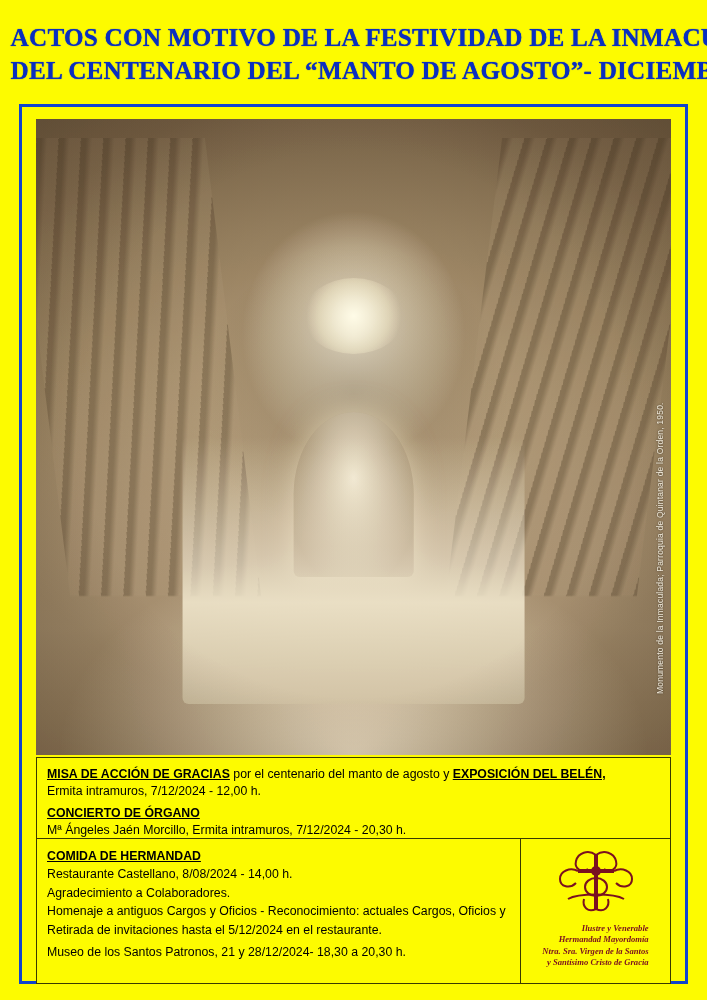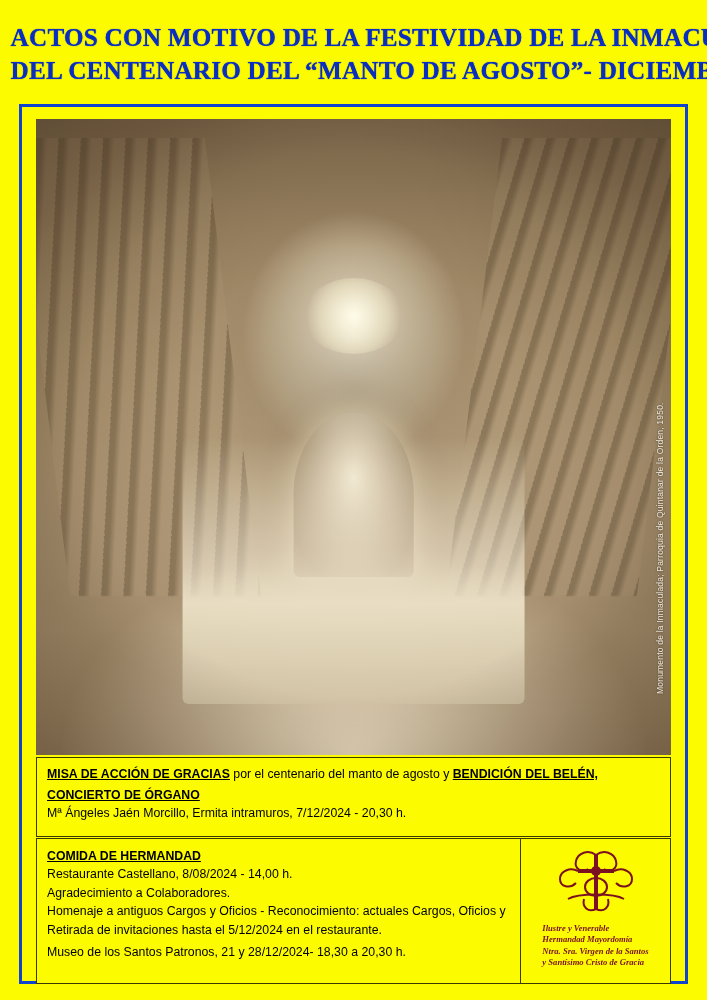--- a/index.html
+++ b/index.html
@@ -190,21 +190,21 @@
     box-sizing: border-box;
     display: flex;
     flex-direction: column;
     align-items: center;
     justify-content: flex-start;
     padding-top: 8px;
   }
   .emblem svg { display: block; }
   .emblem-text {
     margin-top: 2px;
-    text-align: left;
+    text-align: right;
     font-family: "Liberation Serif", serif;
     font-style: italic;
     font-weight: bold;
     font-size: 8.6px;
     color: #7a1020;
     line-height: 1.32;
   }
   .info-bottom-text { width: 470px; }
 </style>
 </head>
@@ -227,22 +227,23 @@
       <div class="halo"></div>
       <div class="tabernacle"></div>
       <div class="altar"></div>
       <div class="vign"></div>
     </div>
     <div class="photo-credit">Monumento de la Inmaculada; Parroquia de Quintanar de la Orden, 1950.</div>
   </div>
 
   <div class="info-top">
     <div class="line">
-      <span class="b u">MISA DE ACCIÓN DE GRACIAS</span><span> por el centenario del manto de agosto y </span><span class="b u">BENDICIÓN DEL BELÉN,</span>
-    </div>
+      <span class="b u">MISA DE ACCIÓN DE GRACIAS</span><span> por el centenario del manto de agosto y </span><span class="b u">EXPOSICIÓN DEL BELÉN,</span>
+    </div>
+    <div class="line">Ermita intramuros, 7/12/2024 - 12,00 h.</div>
     <div class="spacer-2"></div>
     <div class="line right b u">CONCIERTO DE ÓRGANO</div>
     <div class="line right">Mª Ángeles Jaén Morcillo, Ermita intramuros, 7/12/2024 - 20,30 h.</div>
   </div>
 
   <div class="info-bottom">
     <div class="info-bottom-text">
       <div class="line b u">COMIDA DE HERMANDAD</div>
       <div class="line">Restaurante Castellano, 8/08/2024 - 14,00 h.</div>
       <div class="line">Agradecimiento a Colaboradores.</div>

